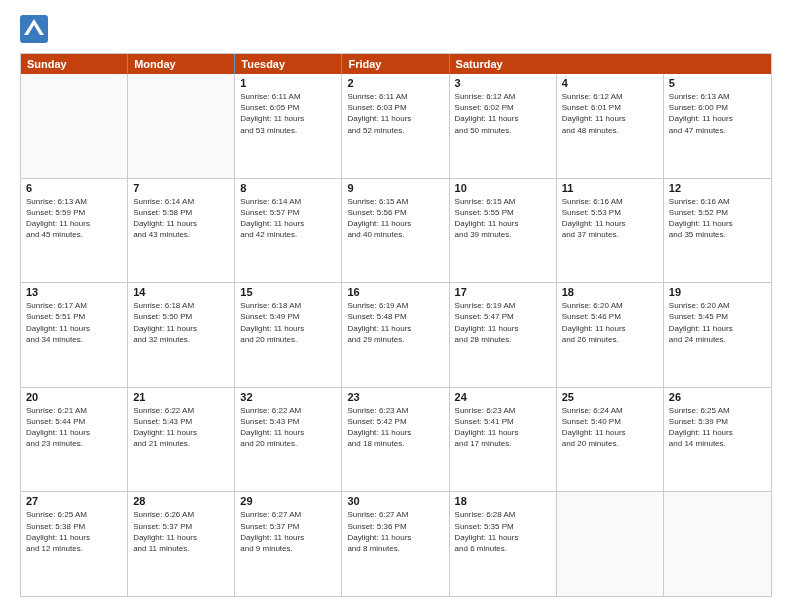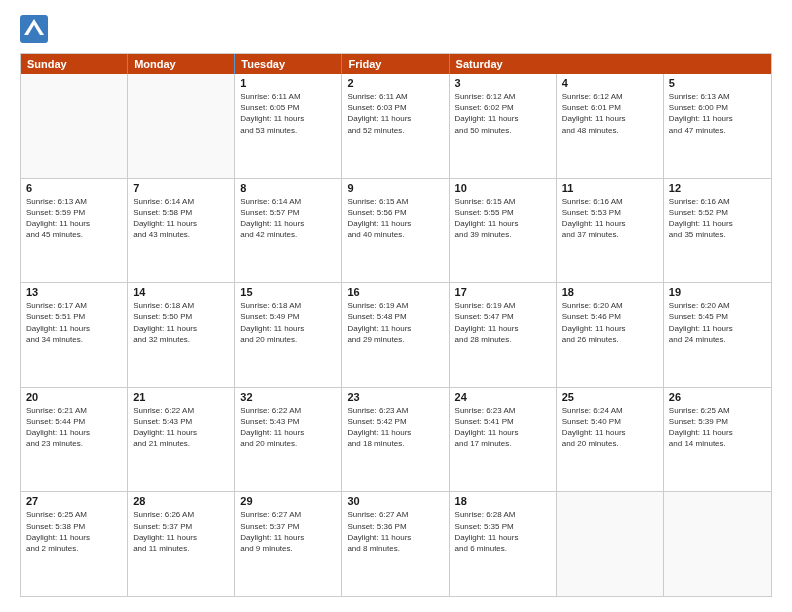--- a/index.html
+++ b/index.html
@@ -329,21 +329,21 @@
             <span class="cell-line">Daylight: 11 hours</span>
             <span class="cell-line">and 14 minutes.</span>
           </div>
         </div>
         <div class="cal-row">
           <div class="cal-cell">
             <span class="day-num">27</span>
             <span class="cell-line">Sunrise: 6:25 AM</span>
             <span class="cell-line">Sunset: 5:38 PM</span>
             <span class="cell-line">Daylight: 11 hours</span>
-            <span class="cell-line">and 2 minutes.</span>
+            <span class="cell-line">and 12 minutes.</span>
           </div>
           <div class="cal-cell">
             <span class="day-num">28</span>
             <span class="cell-line">Sunrise: 6:26 AM</span>
             <span class="cell-line">Sunset: 5:37 PM</span>
             <span class="cell-line">Daylight: 11 hours</span>
             <span class="cell-line">and 11 minutes.</span>
           </div>
           <div class="cal-cell">
             <span class="day-num">29</span>

